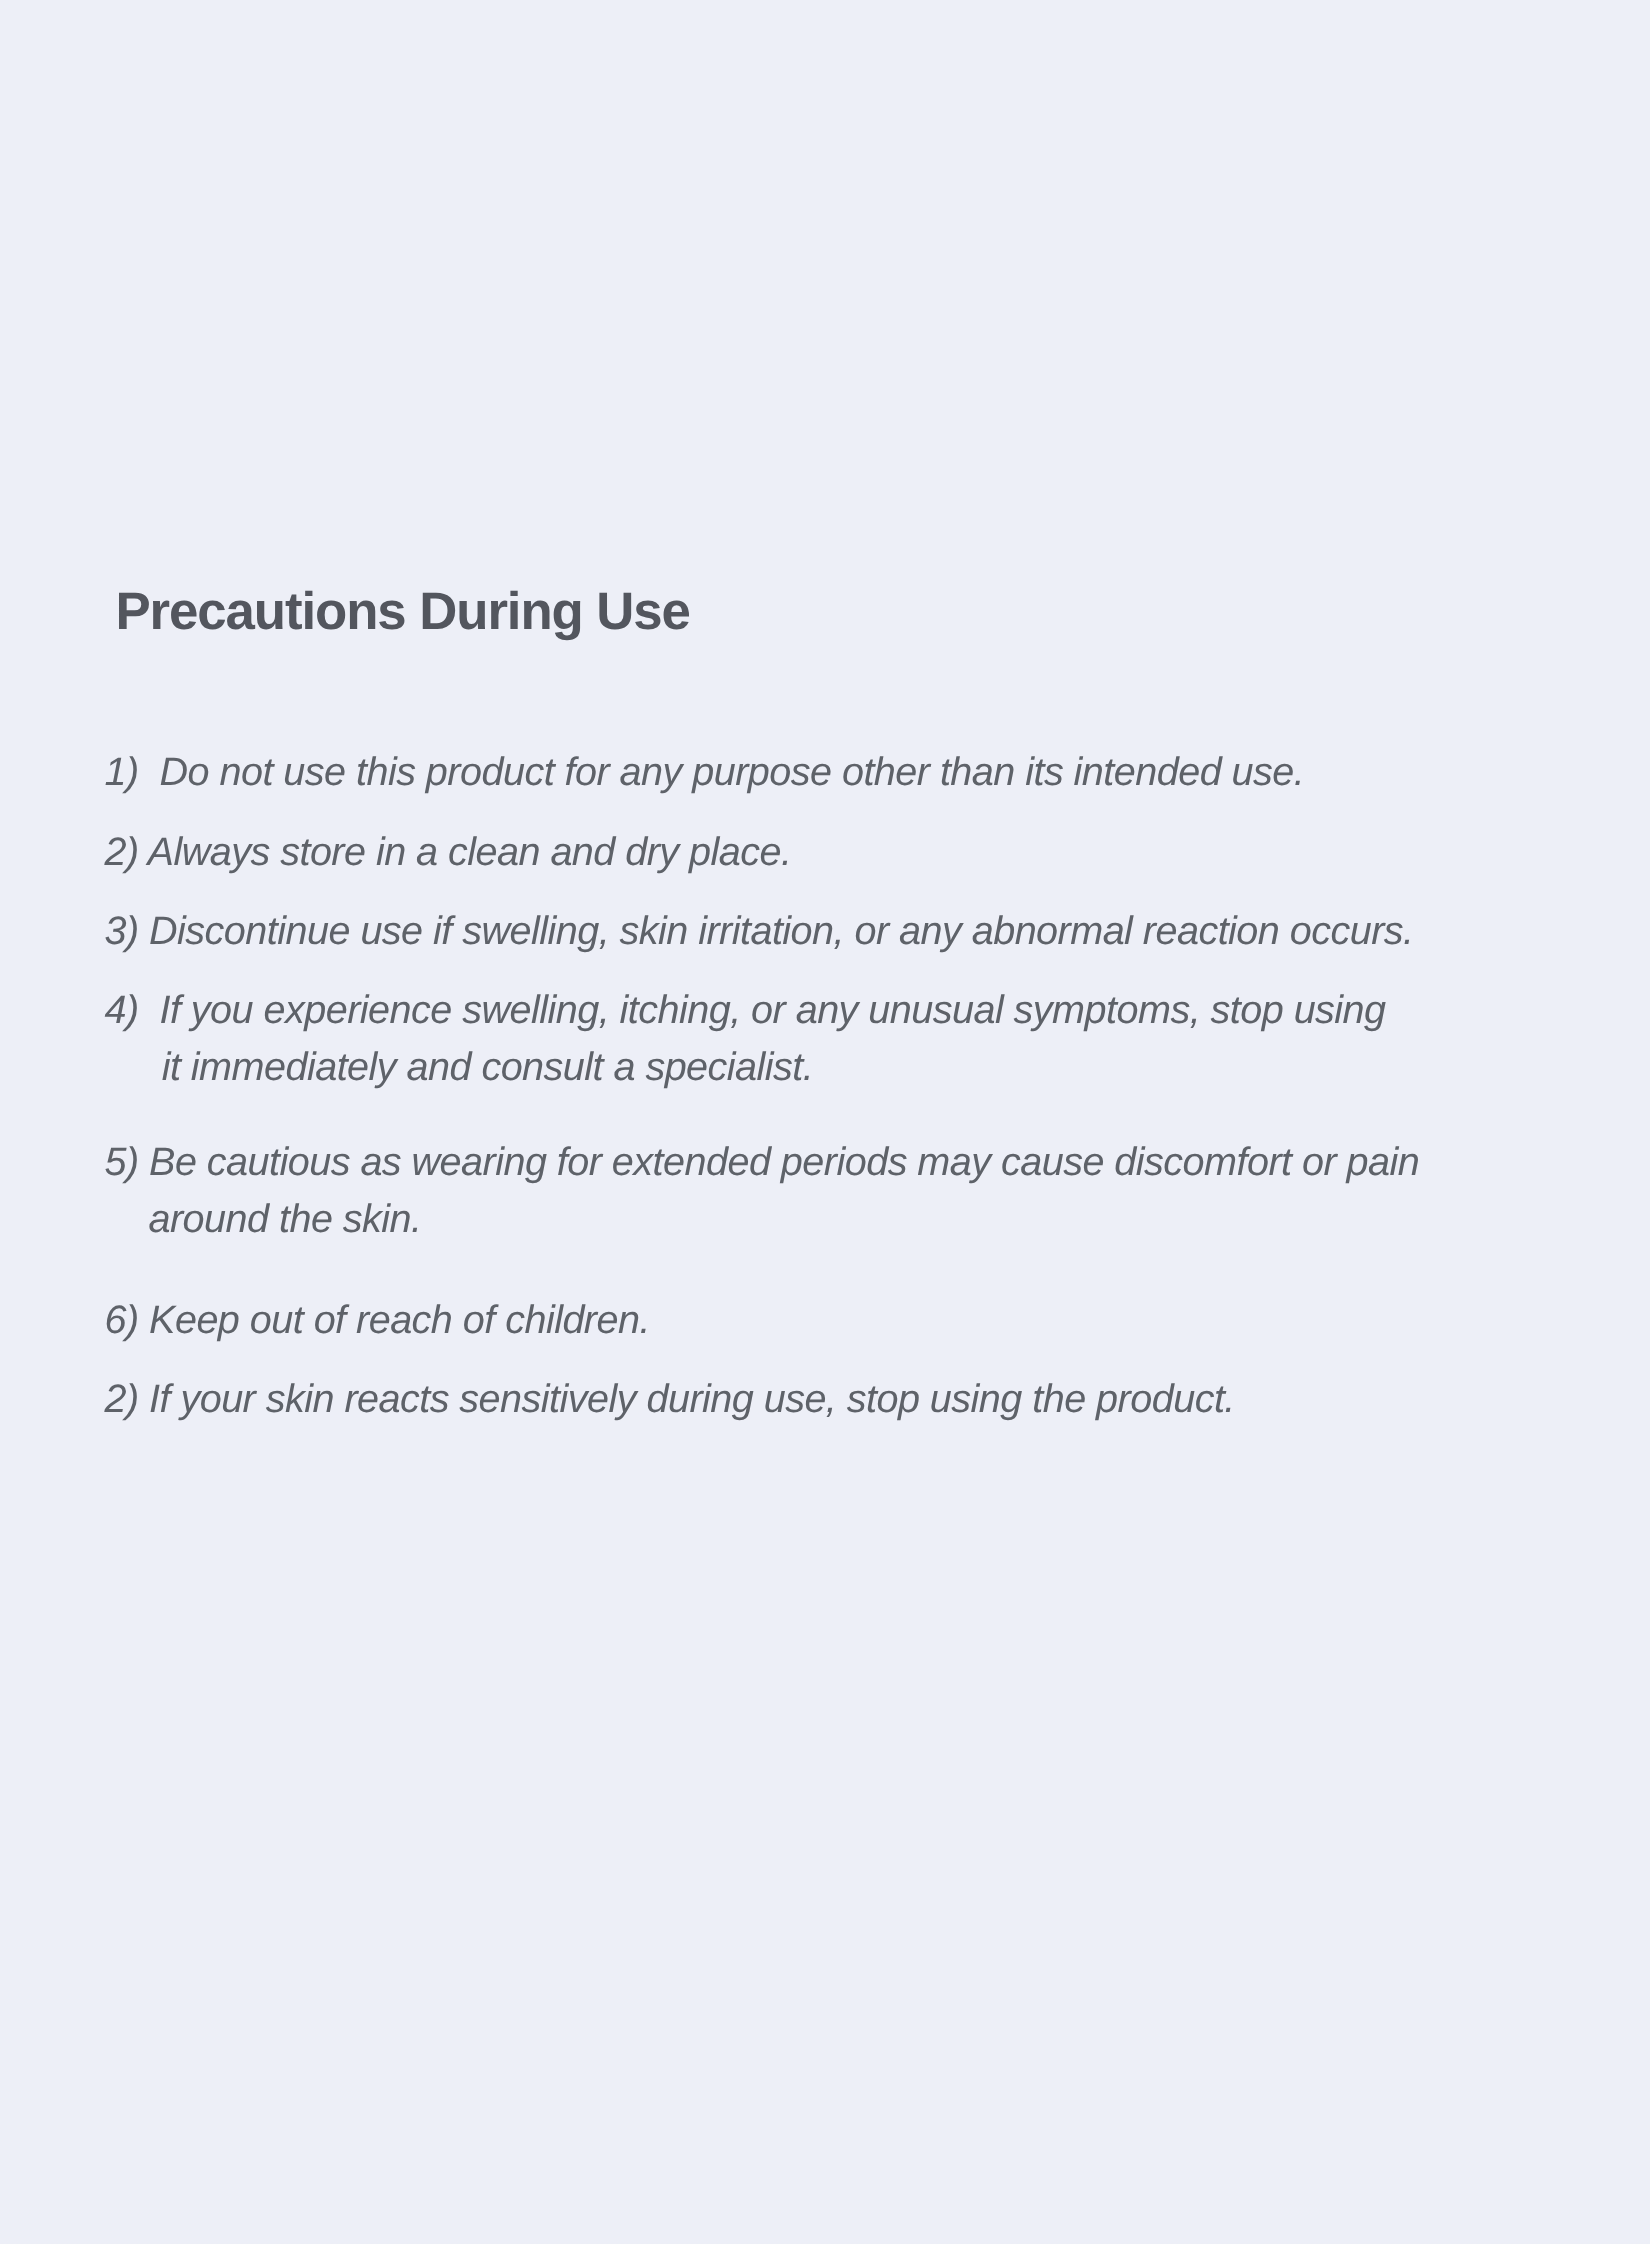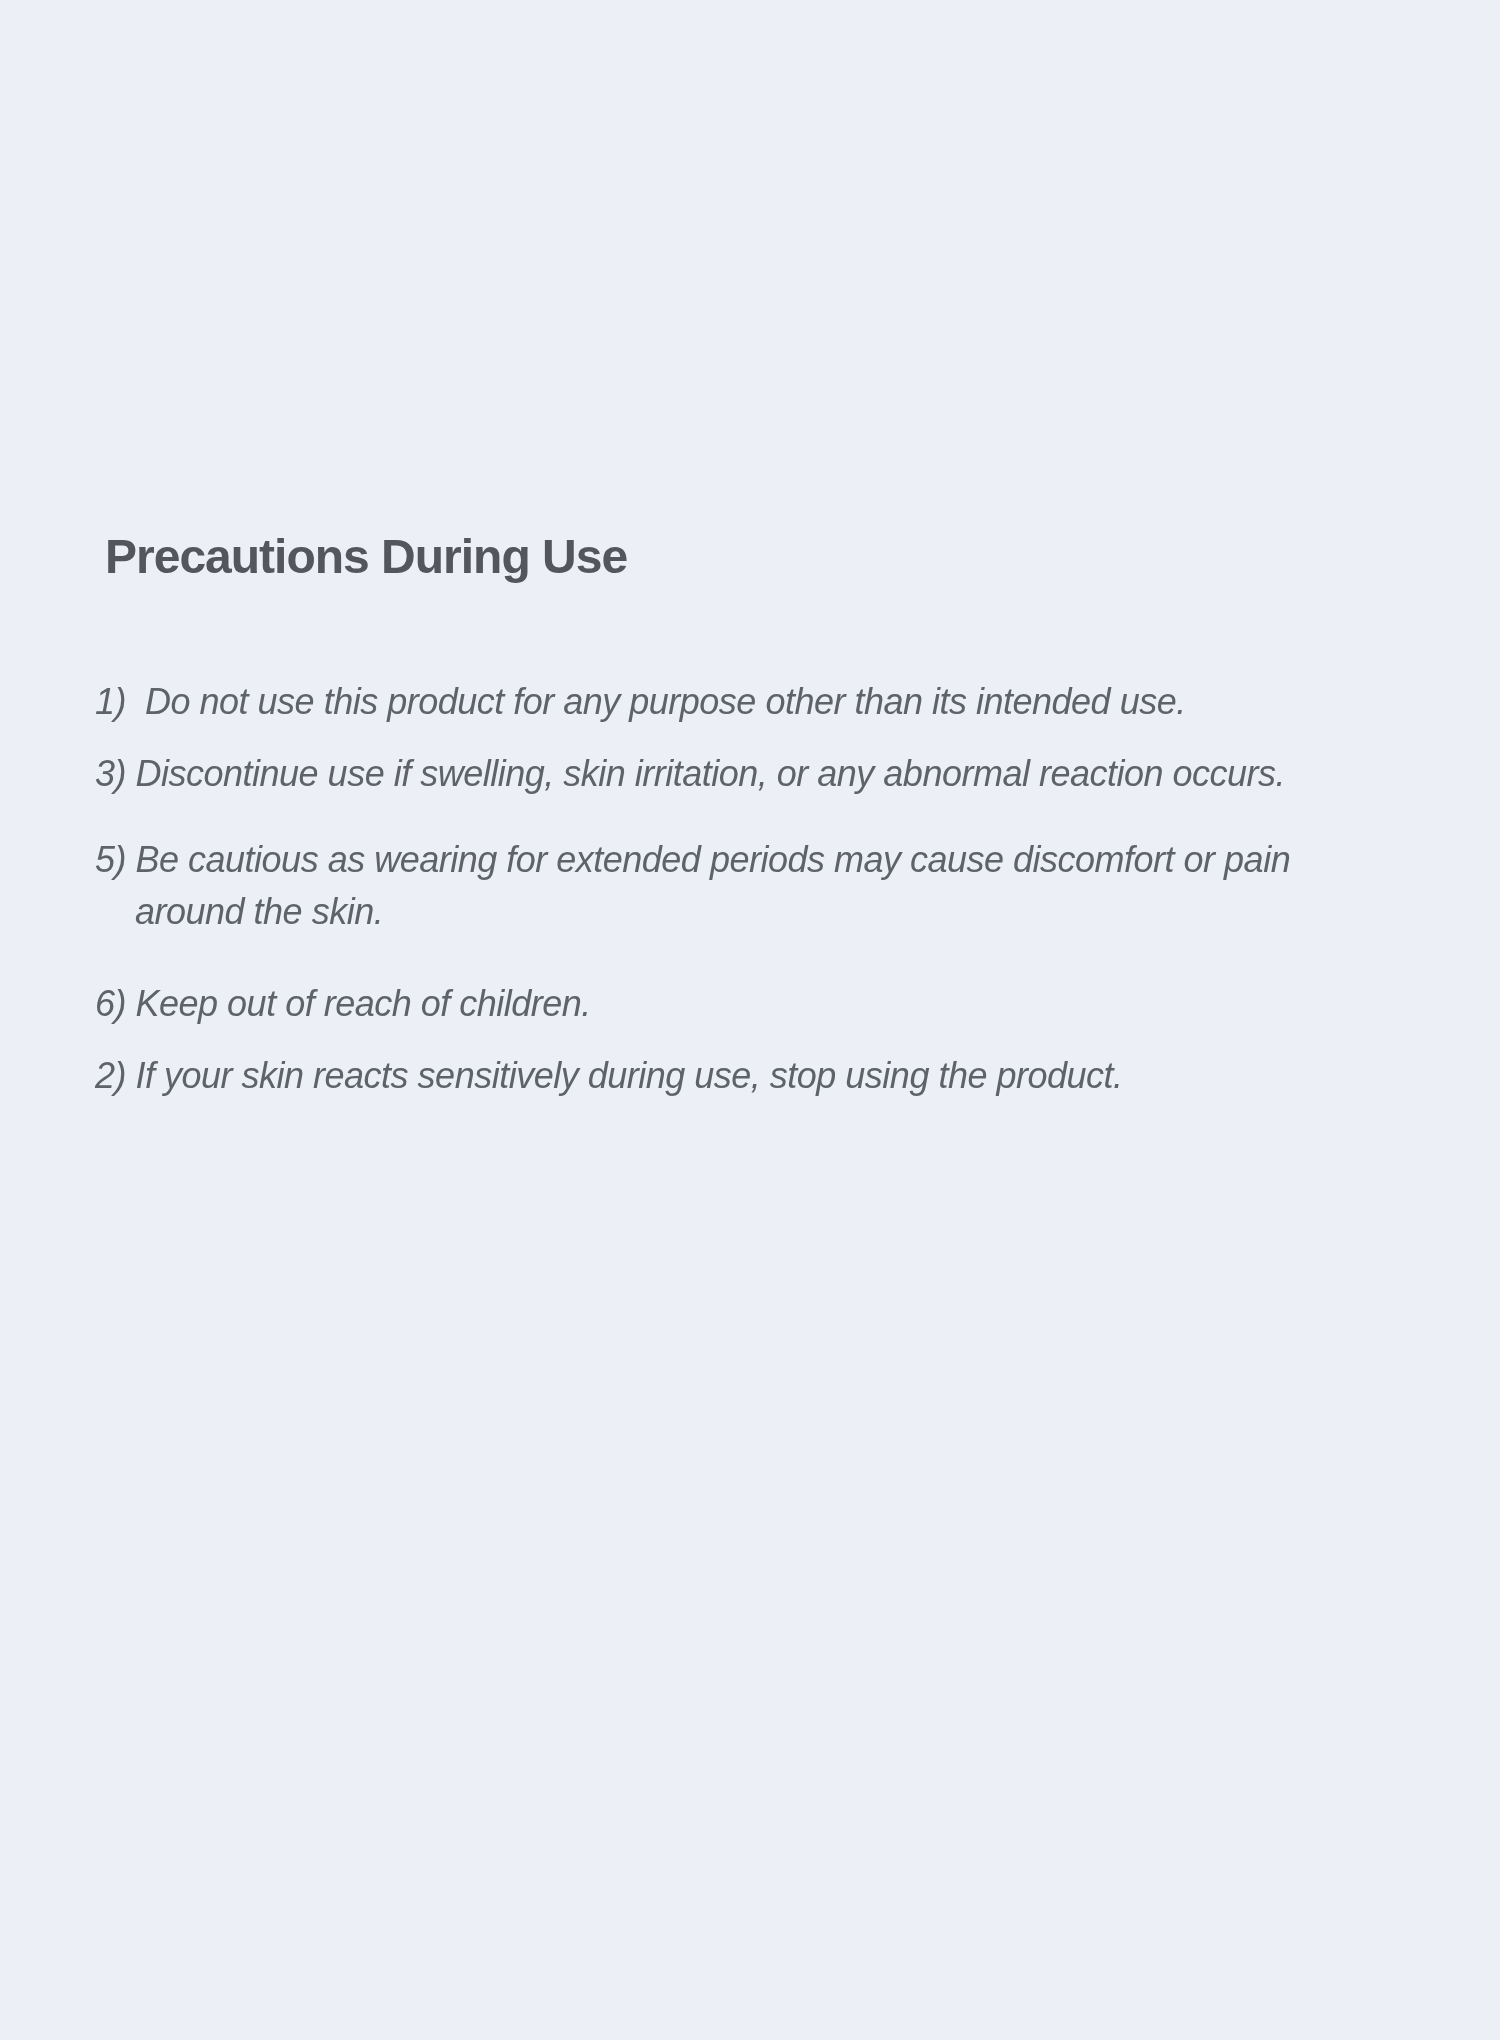--- a/index.html
+++ b/index.html
@@ -58,25 +58,32 @@
 <div class="page">
 
   <h1 class="page-title">Precautions During Use</h1>
 
   <div class="precaution-list">
 
     <div class="precaution-item">
       <div class="precaution-line">1)&nbsp; Do not use this product for any purpose other than its intended use.</div>
     </div>
 
+    <div class="precaution-item">
+      <div class="precaution-line">2) Always store in a clean and dry place.</div>
+    </div>
 
     <div class="precaution-item">
       <div class="precaution-line">3) Discontinue use if swelling, skin irritation, or any abnormal reaction occurs.</div>
     </div>
 
+    <div class="precaution-item">
+      <div class="precaution-line">4)&nbsp; If you experience swelling, itching, or any unusual symptoms, stop using</div>
+      <div class="precaution-line wrap-indent-wide">it immediately and consult a specialist.</div>
+    </div>
 
     <div class="precaution-item gap-large">
       <div class="precaution-line">5) Be cautious as wearing for extended periods may cause discomfort or pain</div>
       <div class="precaution-line wrap-indent">around the skin.</div>
     </div>
 
     <div class="precaution-item">
       <div class="precaution-line">6) Keep out of reach of children.</div>
     </div>
 

